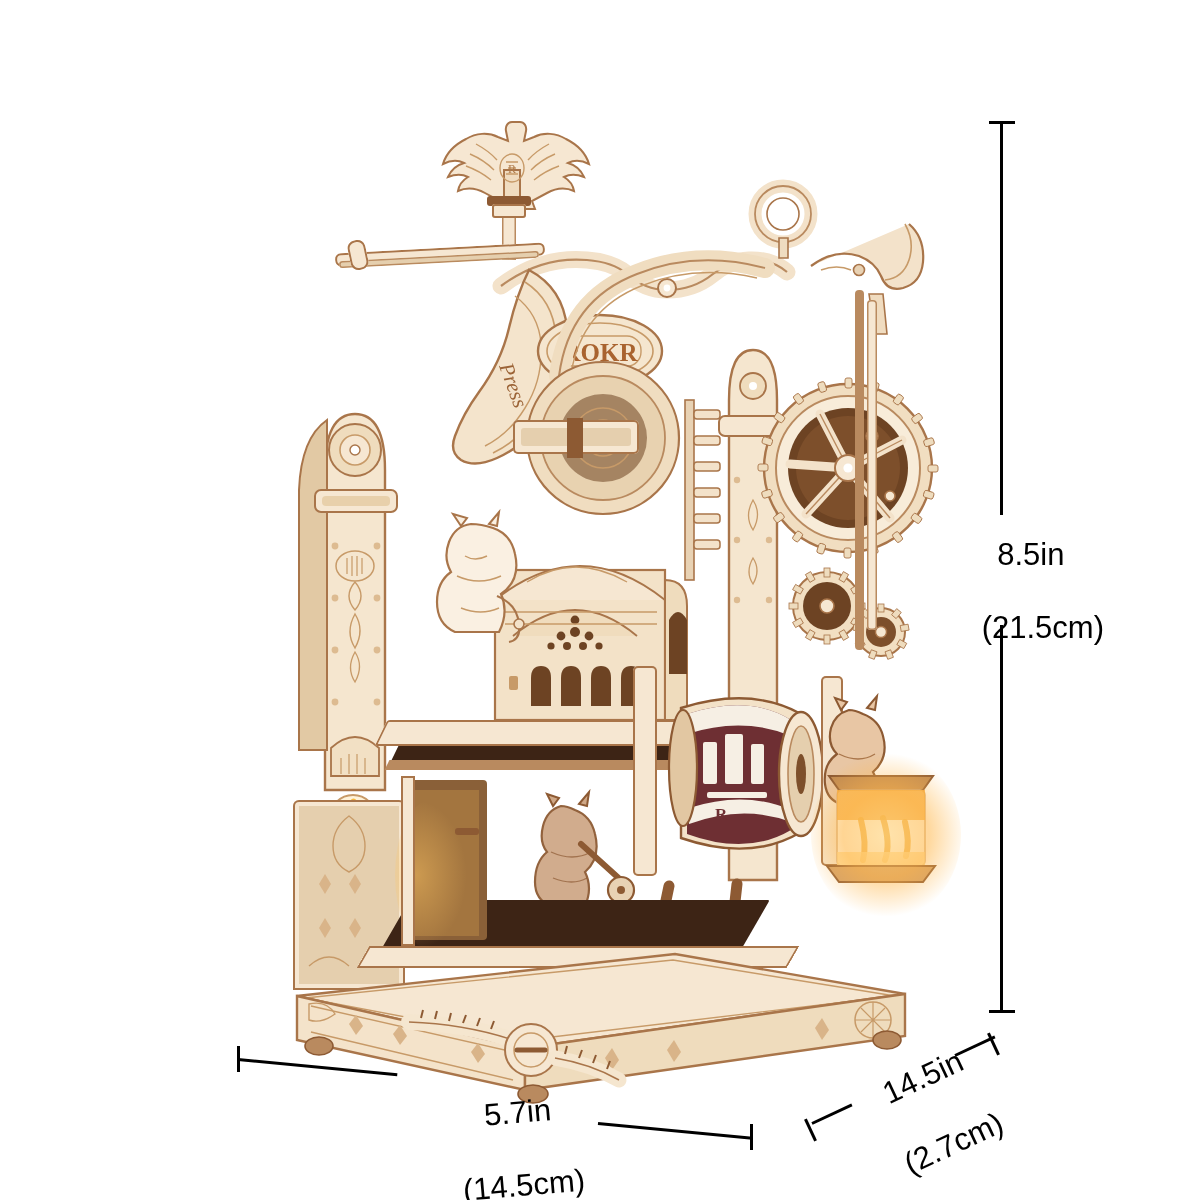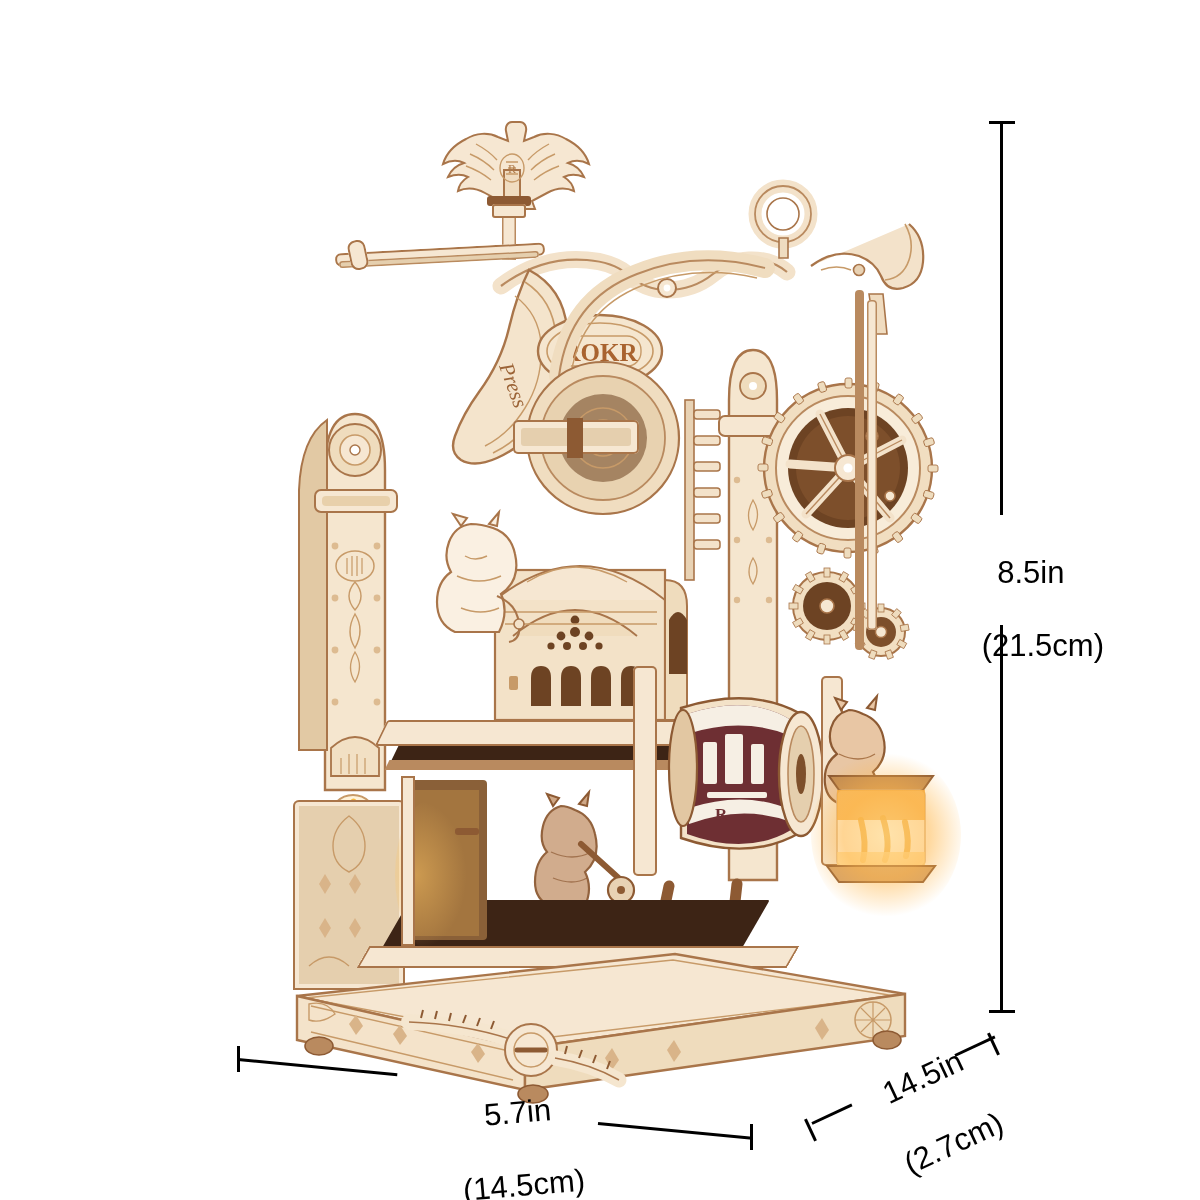--- a/index.html
+++ b/index.html
@@ -547,21 +547,21 @@
     <div class="pc w-e" style="left:200px;top:728px;width:24px;height:7px;border-radius:3px;"></div>
 
     <div class="pc w-d" style="left:600px;top:190px;width:9px;height:360px;border-radius:4px;"></div>
     <div class="pc w-l edge-s" style="left:612px;top:200px;width:10px;height:330px;border-radius:4px;"></div>
 
   </div>
 
   <div>
     <div class="tick" style="left:989px;top:121px;width:26px;height:3px;"></div>
     <div class="dim-line" style="left:1000px;top:121px;width:3px;height:394px;"></div>
-    <div class="dim-label" style="left:930px;top:518px;width:150px;">
+    <div class="dim-label" style="left:930px;top:500px;width:150px;">
       <span>8.5in</span><br>
       <span>(21.5cm)</span>
     </div>
     <div class="dim-line" style="left:1000px;top:625px;width:3px;height:387px;"></div>
     <div class="tick" style="left:989px;top:1010px;width:26px;height:3px;"></div>
   </div>
 
   <div>
     <div class="tick" style="left:237px;top:1046px;width:3px;height:26px;"></div>
     <div class="dim-line" style="left:238px;top:1058px;width:160px;height:3px;

